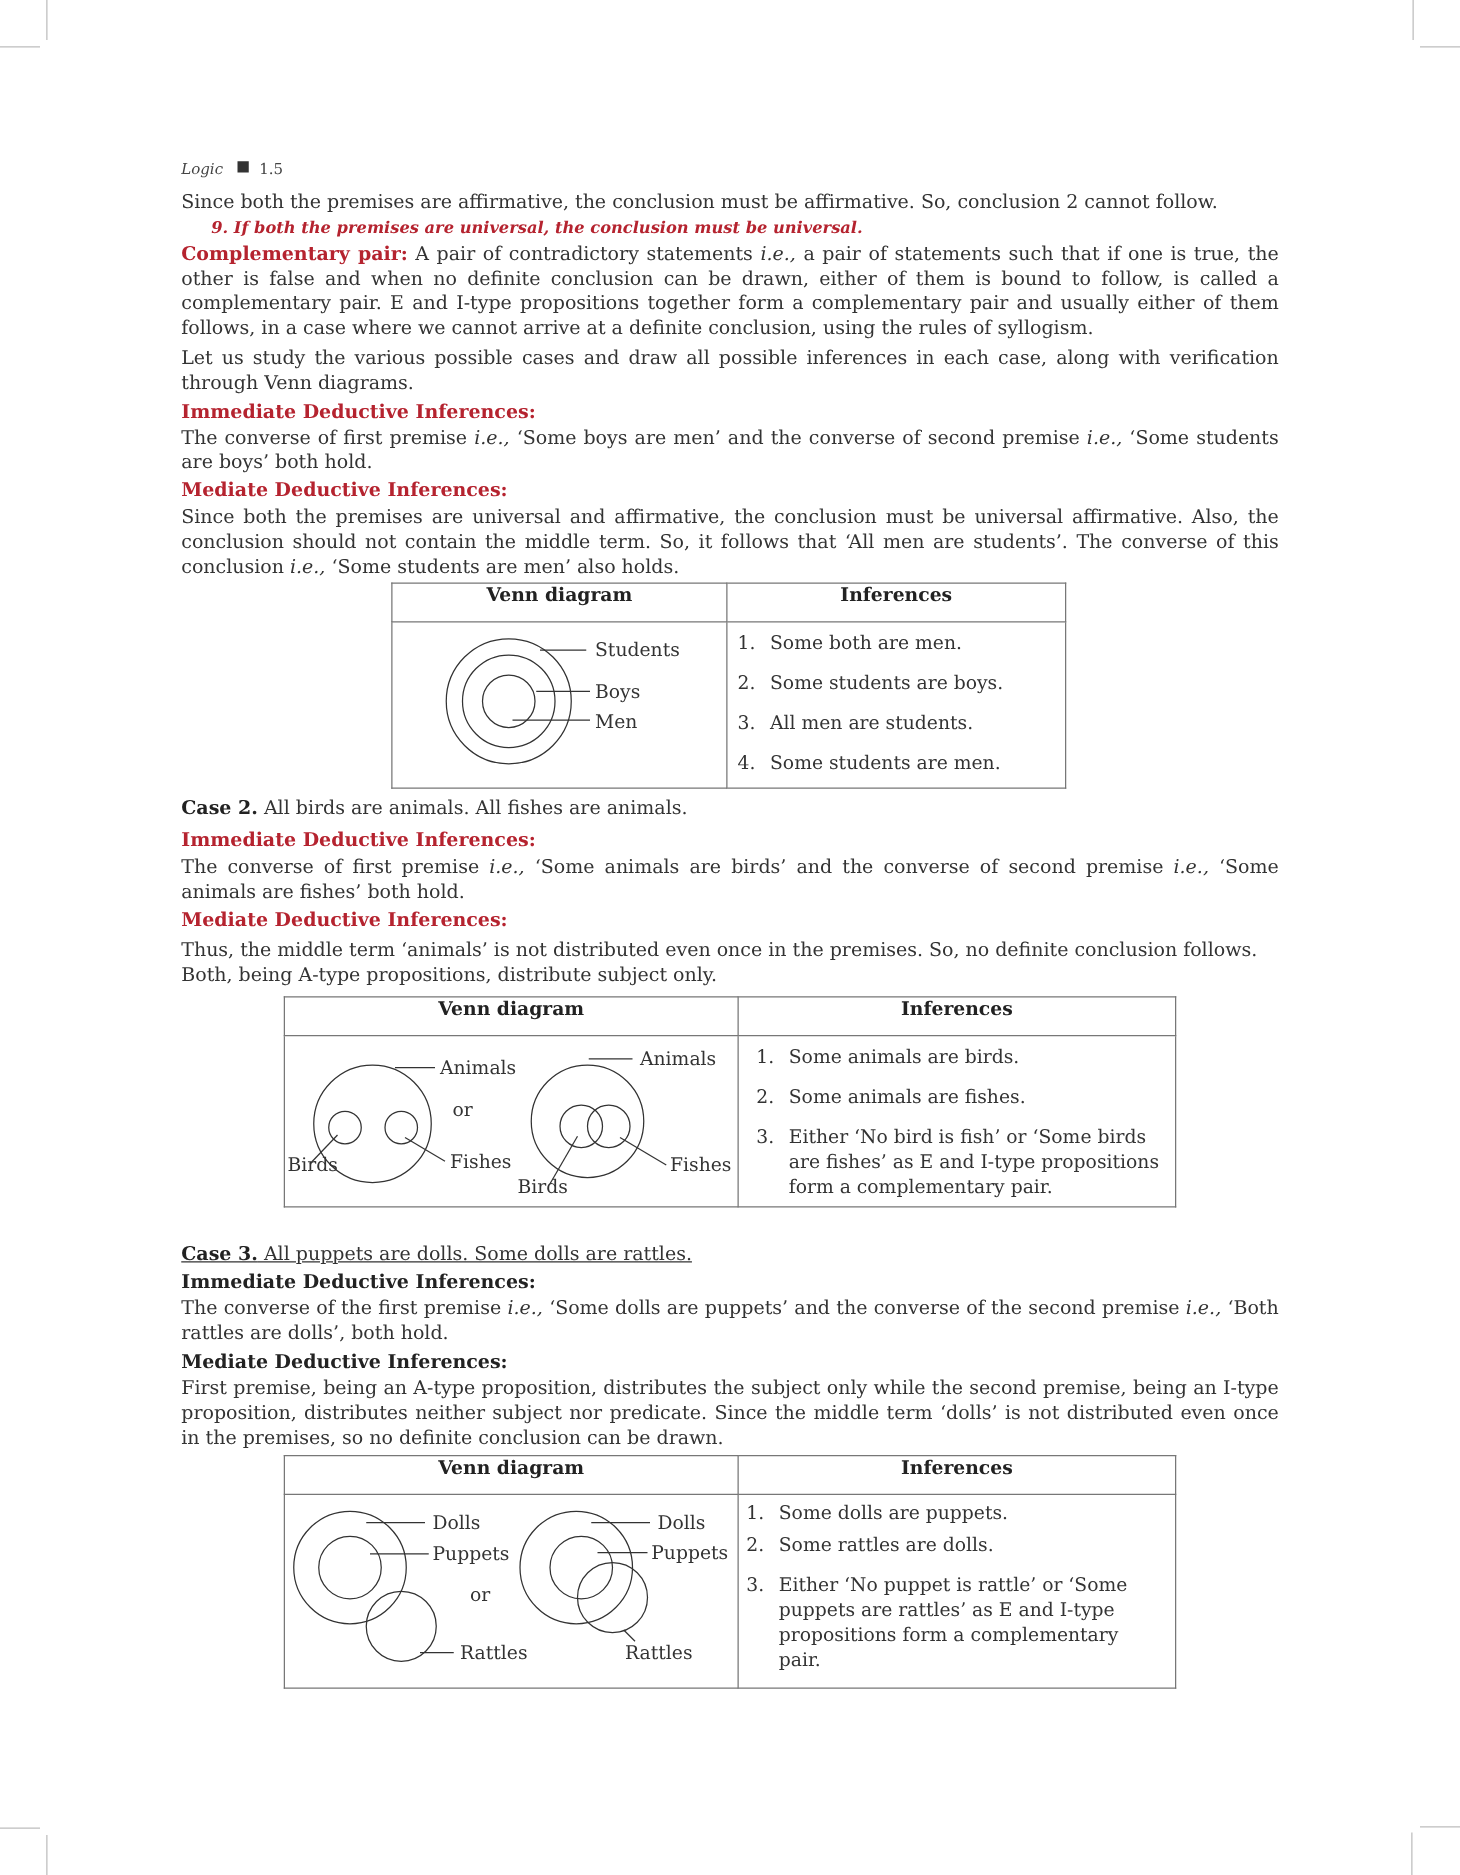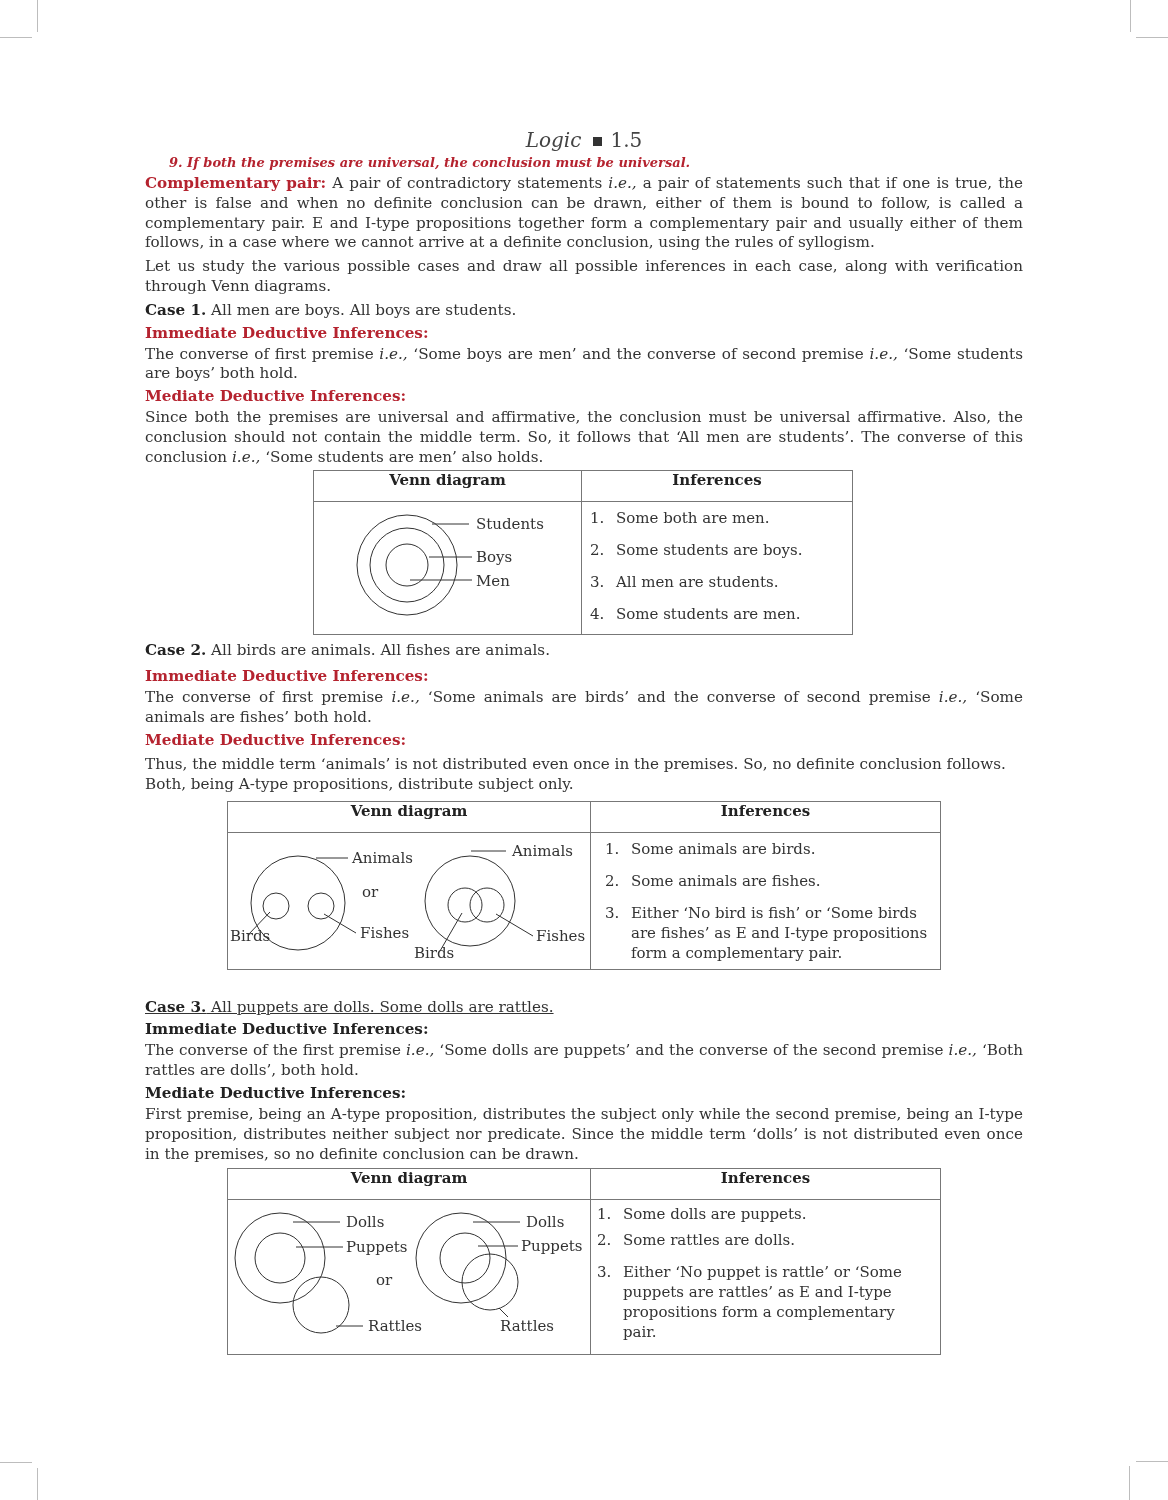--- a/index.html
+++ b/index.html
@@ -1,20 +1,20 @@
 <!DOCTYPE html>
 <html><head>
 <meta charset="utf-8">
 <style>
   html, body { margin:0; padding:0; background:#fff; }
   body { width:1168px; height:1500px; position:relative; overflow:hidden;
          font-family:"DejaVu Serif","Liberation Serif",serif; color:#333; }
   .crop { position:absolute; background:#bdbdbd; }
   .page { position:absolute; left:145px; top:128px; width:878px; }
-  .running { text-align:center; font-size:20px; color:#444; height:24px; }
+  .running { text-align:left; font-size:12px; color:#444; height:24px; }
   .running .title { font-style:italic; }
   .running .sq { display:inline-block; width:9px; height:9px; background:#333; margin:0 8px 1px 12px; }
   p { margin:0; font-size:15.2px; line-height:19.8px; text-align:justify; }
   .gap { margin-top:4px; }
   .red { color:#b5232f; font-weight:bold; }
   .rule9 { color:#b5232f; font-weight:bold; font-style:italic; padding-left:24px; font-size:13px; line-height:22px; }
   .h-red { color:#b5232f; font-weight:bold; font-size:15.2px; line-height:24px; }
   .h-black { color:#222; font-weight:bold; font-size:15.2px; line-height:24px; }
   .b { font-weight:bold; color:#222; }
   i { font-style:italic; }
@@ -38,25 +38,25 @@
 <div class="crop" style="left:0;top:1462px;width:32px;height:1px;"></div>
 <div class="crop" style="left:1129px;top:1466px;width:1px;height:34px;"></div>
 <div class="crop" style="left:1136px;top:1461px;width:32px;height:1px;"></div>
 
 <div class="page">
 
   <div class="running">
     <span class="title">Logic</span><span class="sq"></span><span>1.5</span>
   </div>
 
+  <p>Since both the premises are affirmative, the conclusion must be affirmative. So, conclusion 2 cannot follow.</p>
   <div class="rule9">9. If both the premises are universal, the conclusion must be universal.</div>
   <p><span class="red">Complementary pair:</span><span> A pair of contradictory statements </span><i>i.e.,</i><span> a pair of statements such that if one is true, the other is false and when no definite conclusion can be drawn, either of them is bound to follow, is called a complementary pair. E and I-type propositions together form a complementary pair and usually either of them follows, in a case where we cannot arrive at a definite conclusion, using the rules of syllogism.</span></p>
   <p class="gap">Let us study the various possible cases and draw all possible inferences in each case, along with verification through Venn diagrams.</p>
 
-  <p class="gap"><span class="b">Case 1.</span><span> All men are boys. All boys are students.</span></p>
   <div class="h-red">Immediate Deductive Inferences:</div>
   <p><span>The converse of first premise </span><i>i.e.,</i><span> ‘Some boys are men’ and the converse of second premise </span><i>i.e.,</i><span> ‘Some students are boys’ both hold.</span></p>
   <div class="h-red">Mediate Deductive Inferences:</div>
   <p><span>Since both the premises are universal and affirmative, the conclusion must be universal affirmative. Also, the conclusion should not contain the middle term. So, it follows that ‘All men are students’. The converse of this conclusion </span><i>i.e.,</i><span> ‘Some students are men’ also holds.</span></p>
 
   <table class="venn" style="margin-left:168px;width:540px;margin-top:2px;">
     <tbody>
         <tr>
       <th style="width:267px;">Venn diagram</th>
       <th>Inferences</th>

